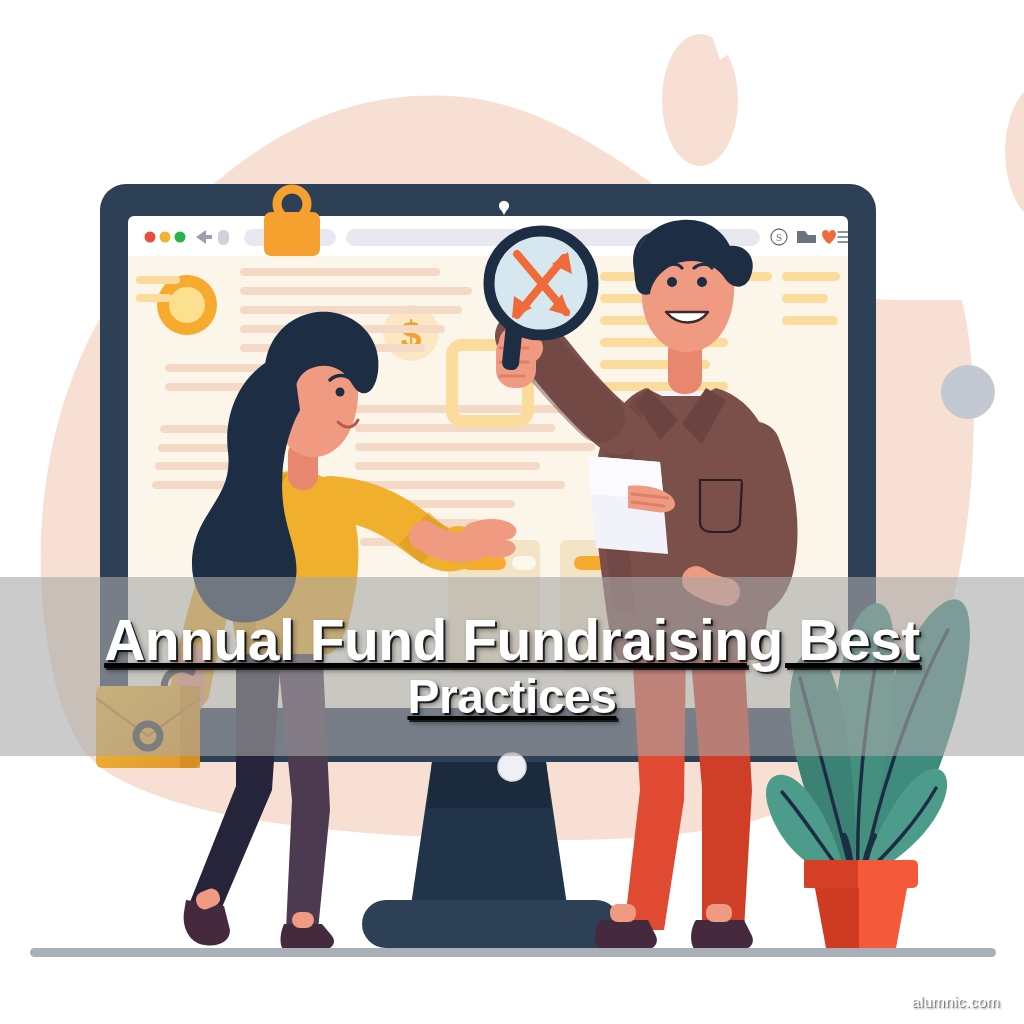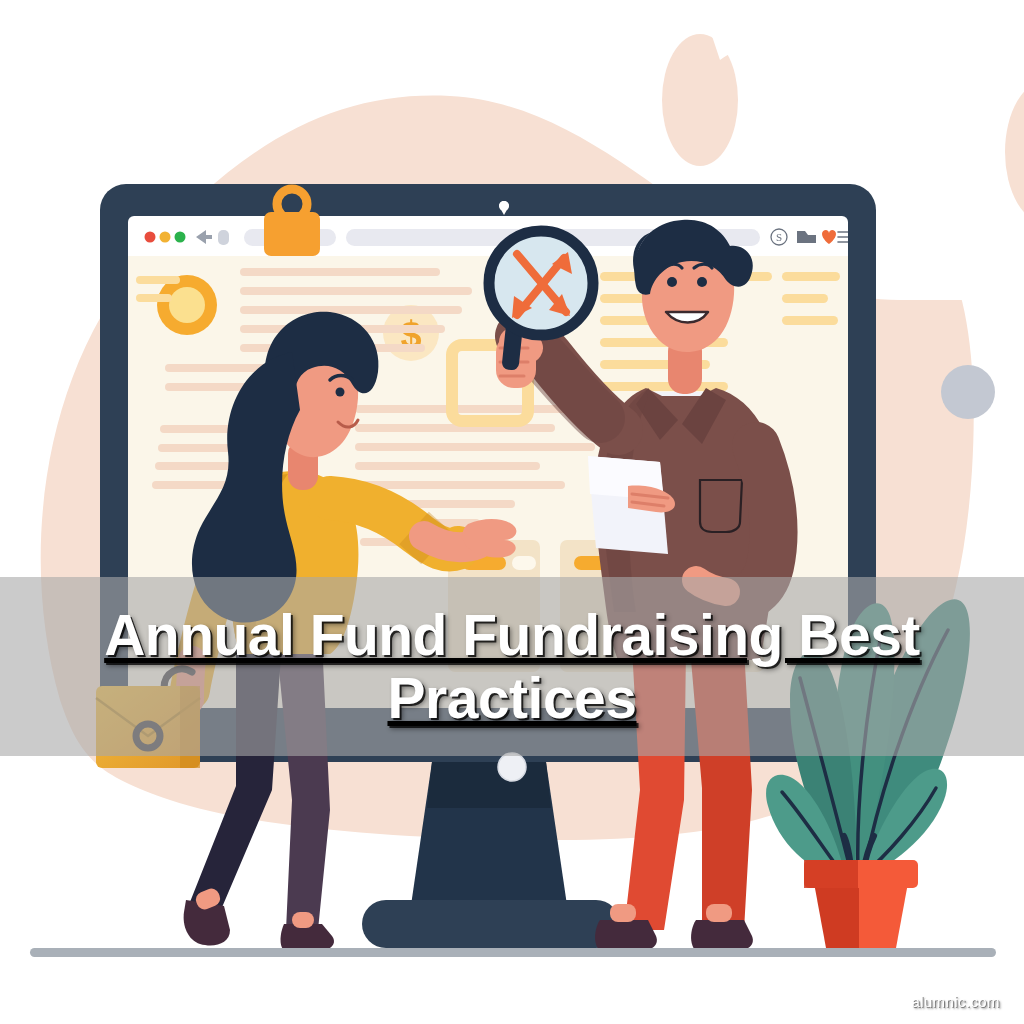--- a/index.html
+++ b/index.html
@@ -52,21 +52,21 @@
     font-family: "Liberation Sans", sans-serif;
     font-weight: bold;
     letter-spacing: -0.5px;
     line-height: 1.02;
     text-shadow:
        2px 2px 0 rgba(0,0,0,0.75),
        3px 3px 5px rgba(0,0,0,0.45);
     white-space: nowrap;
   }
   .title-line-1 { font-size: 57px; }
-  .title-line-2 { font-size: 57px; margin-top: 4px; }
+  .title-line-2 { font-size: 48px; margin-top: 4px; }
 
   
   .watermark {
     position: absolute;
     right: 24px;
     bottom: 14px;
     z-index: 60;
     color: #ffffff;
     font-family: "Liberation Sans", sans-serif;
     font-size: 15px;

